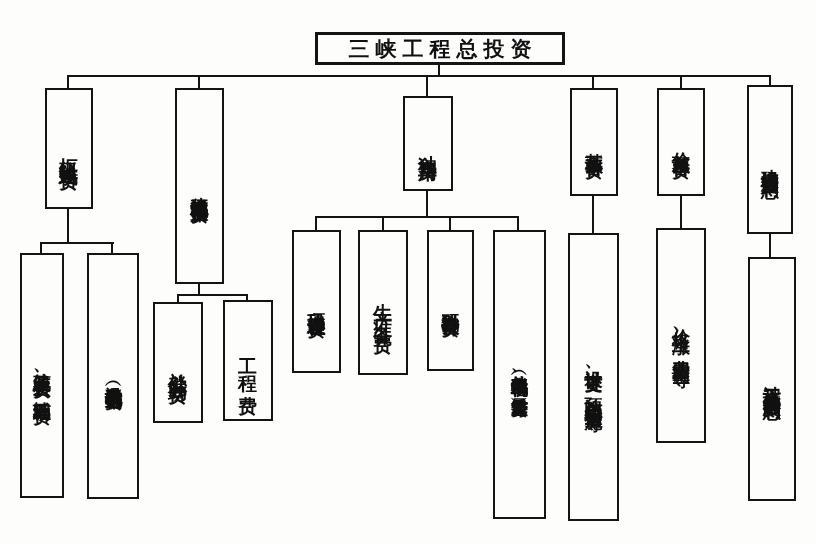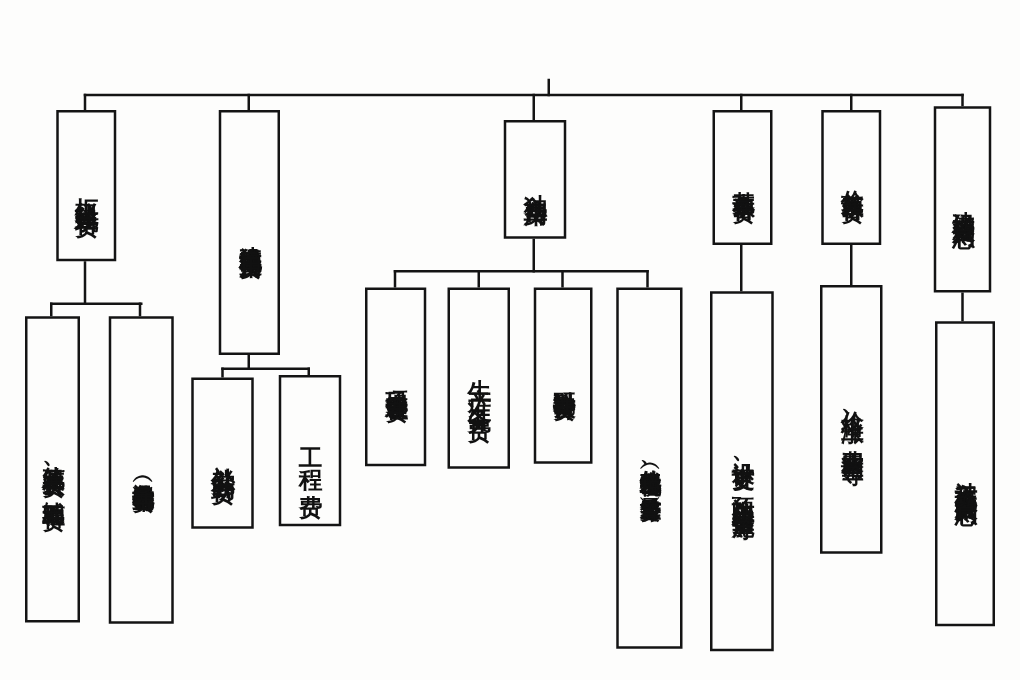--- a/index.html
+++ b/index.html
@@ -82,20 +82,23 @@
   <div class="line" style="left:315px; top:216px; width:204px; height:2px;"></div>
   <div class="line" style="left:315px; top:216px; width:2px; height:15px;"></div>
   <div class="line" style="left:382px; top:216px; width:2px; height:15px;"></div>
   <div class="line" style="left:449px; top:216px; width:2px; height:15px;"></div>
   <div class="line" style="left:517px; top:216px; width:2px; height:15px;"></div>
 
   <div class="line" style="left:592px; top:195px; width:2px; height:39px;"></div>
   <div class="line" style="left:680px; top:195px; width:2px; height:34px;"></div>
   <div class="line" style="left:769px; top:233px; width:2px; height:25px;"></div>
 
+  <div class="node thick" style="left:315px; top:32px; width:250px; height:33px; --fs:21px; --ls:6px;">
+    <span class="htxt">三峡工程总投资</span>
+  </div>
 
   <div class="node" style="left:45px; top:88px; width:48px; height:121px; --fs:19px; --ls:3px;">
     <span class="vtxt">枢纽建筑费</span>
   </div>
 
   <div class="node" style="left:175px; top:88px; width:49px; height:196px; --fs:18px; --ls:1px;">
     <span class="vtxt">建设征地移民安置费用</span>
   </div>
 
   <div class="node" style="left:403px; top:96px; width:50px; height:95px; --fs:19px; --ls:3px;">

